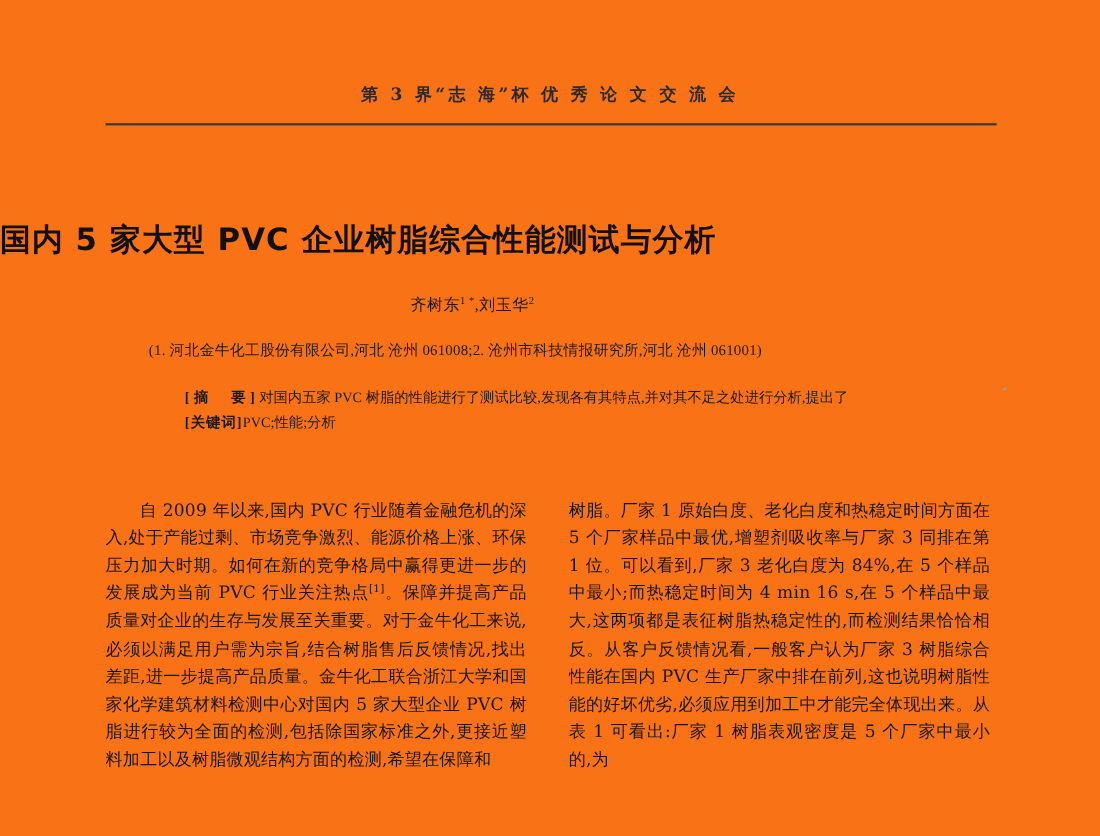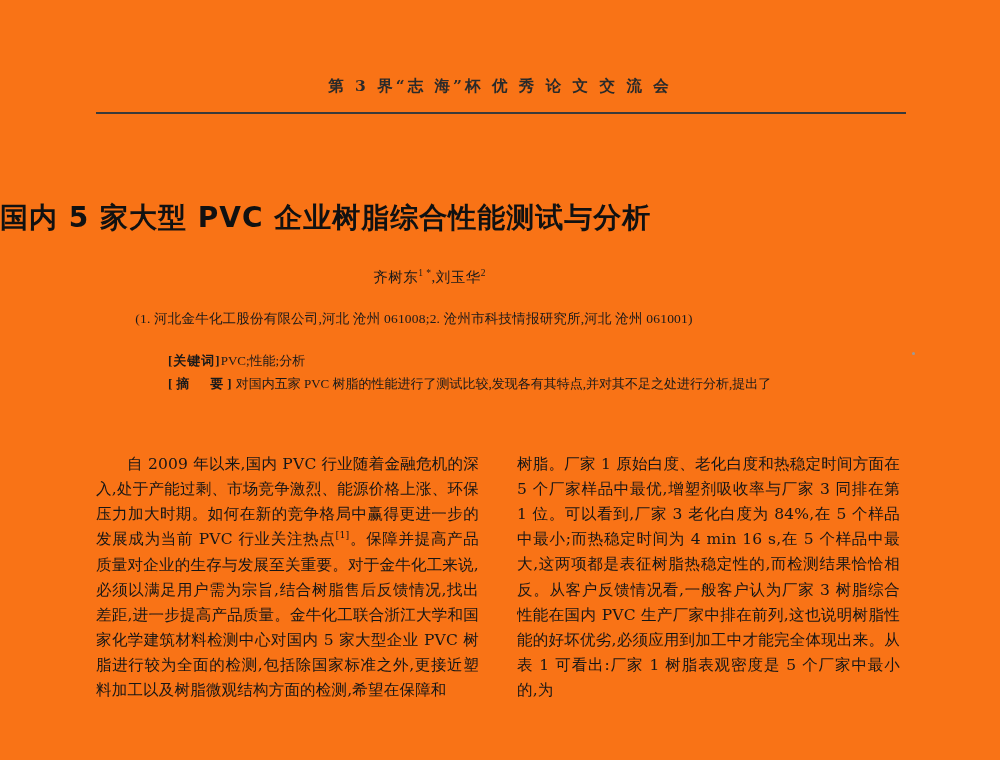--- a/index.html
+++ b/index.html
@@ -155,24 +155,24 @@
   <h1 class="title">国内 5 家大型 PVC 企业树脂综合性能测试与分析</h1>
 
   <div class="authors">
     <span>齐树东</span><sup>1 *</sup><span>,刘玉华</span><sup>2</sup>
   </div>
 
   <div class="affiliation">(1. 河北金牛化工股份有限公司,河北 沧州 061008;2. 沧州市科技情报研究所,河北 沧州 061001)</div>
 
   <div class="meta-block">
     <div class="meta-line">
-      <span class="meta-label">[关键词]</span><span>PVC;性能;分析</span>
+      <span class="meta-label-spaced">[摘　要]</span><span>对国内五家 PVC 树脂的性能进行了测试比较,发现各有其特点,并对其不足之处进行分析,提出了</span>
     </div>
     <div class="meta-line">
-      <span class="meta-label-spaced">[摘　要]</span><span>对国内五家 PVC 树脂的性能进行了测试比较,发现各有其特点,并对其不足之处进行分析,提出了</span>
+      <span class="meta-label">[关键词]</span><span>PVC;性能;分析</span>
     </div>
   </div>
 
   <div class="columns">
     <div class="col">
       <p class="indent"><span>自 2009 年以来,国内 PVC 行业随着金融危机的深入,处于产能过剩、市场竞争激烈、能源价格上涨、环保压力加大时期。如何在新的竞争格局中赢得更进一步的发展成为当前 PVC 行业关注热点</span><sup>[1]</sup><span>。保障并提高产品质量对企业的生存与发展至关重要。对于金牛化工来说,必须以满足用户需为宗旨,结合树脂售后反馈情况,找出差距,进一步提高产品质量。金牛化工联合浙江大学和国家化学建筑材料检测中心对国内 5 家大型企业 PVC 树脂进行较为全面的检测,包括除国家标准之外,更接近塑料加工以及树脂微观结构方面的检测,希望在保障和</span></p>
     </div>
     <div class="col">
       <p><span>树脂。厂家 1 原始白度、老化白度和热稳定时间方面在 5 个厂家样品中最优,增塑剂吸收率与厂家 3 同排在第 1 位。可以看到,厂家 3 老化白度为 84%,在 5 个样品中最小;而热稳定时间为 4 min 16 s,在 5 个样品中最大,这两项都是表征树脂热稳定性的,而检测结果恰恰相反。从客户反馈情况看,一般客户认为厂家 3 树脂综合性能在国内 PVC 生产厂家中排在前列,这也说明树脂性能的好坏优劣,必须应用到加工中才能完全体现出来。从表 1 可看出:厂家 1 树脂表观密度是 5 个厂家中最小的,为</span></p>
     </div>

